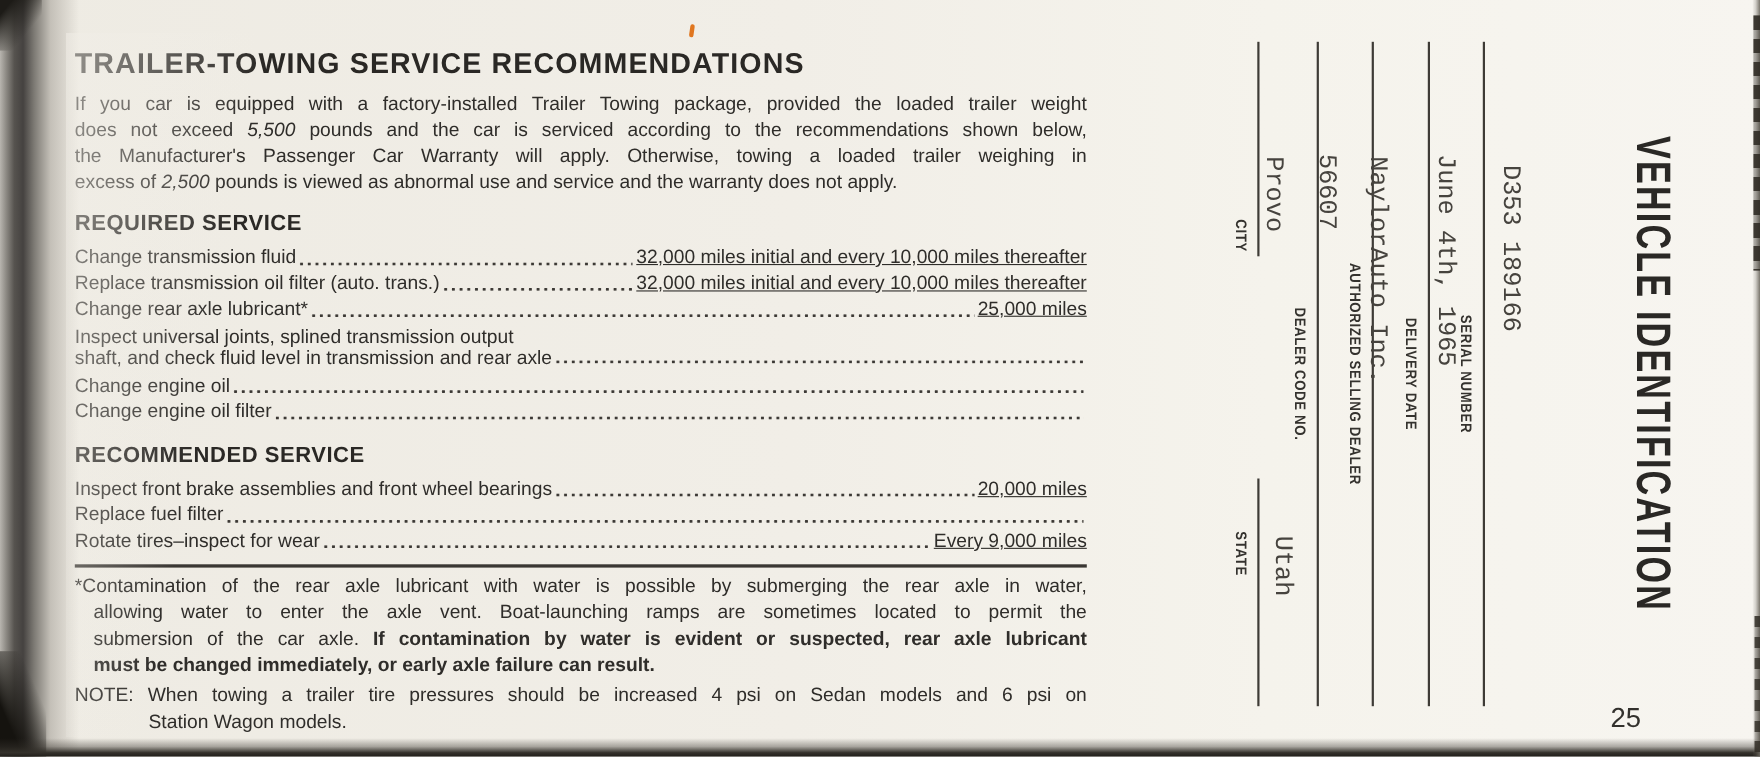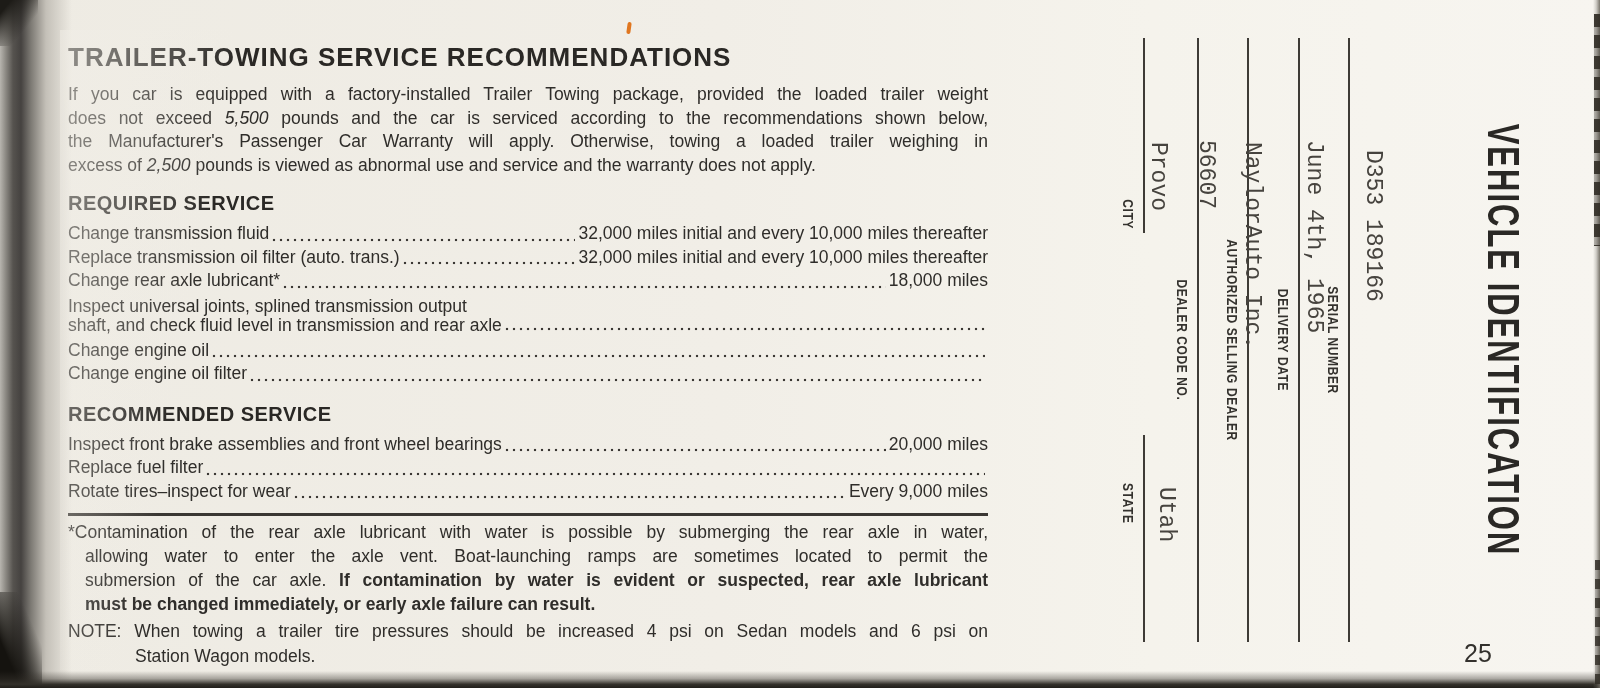--- a/index.html
+++ b/index.html
@@ -52,21 +52,21 @@
   }
   .line{line-height:23.5px;font-size:17.5px;}
   .j{text-align:justify;text-align-last:justify;}
   .em{font-style:italic;}
   .b{font-weight:bold;}
   h2.sec{
     margin:15px 0 7px 0;font-size:20px;font-weight:bold;letter-spacing:.5px;color:#2a2825;
   }
   .svc{display:flex;align-items:baseline;line-height:23.5px;font-size:17.5px;}
   .svc-l{white-space:nowrap;}
-  .svc-r{white-space:nowrap;}
+  .svc-r{white-space:nowrap;text-decoration:underline;}
   .dots{
     flex:1 1 auto;align-self:flex-end;height:4px;margin:0 3px 4px 3px;
     background-image:radial-gradient(circle at 2px 2px,#3b3834 1.3px,rgba(0,0,0,0) 1.6px);
     background-size:7px 4px;background-repeat:repeat-x;
   }
   .svc-pre{line-height:19px;font-size:17.5px;margin-top:4px;}
   .svc-tight{line-height:19px;}
   .rule{height:3px;background:#3a3733;margin:10px 0 4px 0;border:0;}
   .foot .line{line-height:24px;}
   .foot .hang{padding-left:17px;}
@@ -130,21 +130,21 @@
       <span class="svc-r">32,000 miles initial and every 10,000 miles thereafter</span>
     </div>
     <div class="svc">
       <span class="svc-l">Replace transmission oil filter (auto. trans.)</span>
       <span class="dots"></span>
       <span class="svc-r">32,000 miles initial and every 10,000 miles thereafter</span>
     </div>
     <div class="svc">
       <span class="svc-l">Change rear axle lubricant*</span>
       <span class="dots"></span>
-      <span class="svc-r">18,000 miles</span>
+      <span class="svc-r">25,000 miles</span>
     </div>
     <div class="svc-pre">Inspect universal joints, splined transmission output</div>
     <div class="svc svc-tight">
       <span class="svc-l">shaft, and check fluid level in transmission and rear axle</span>
       <span class="dots"></span>
     </div>
     <div class="svc" style="margin-top:4px;">
       <span class="svc-l">Change engine oil</span>
       <span class="dots"></span>
     </div>

